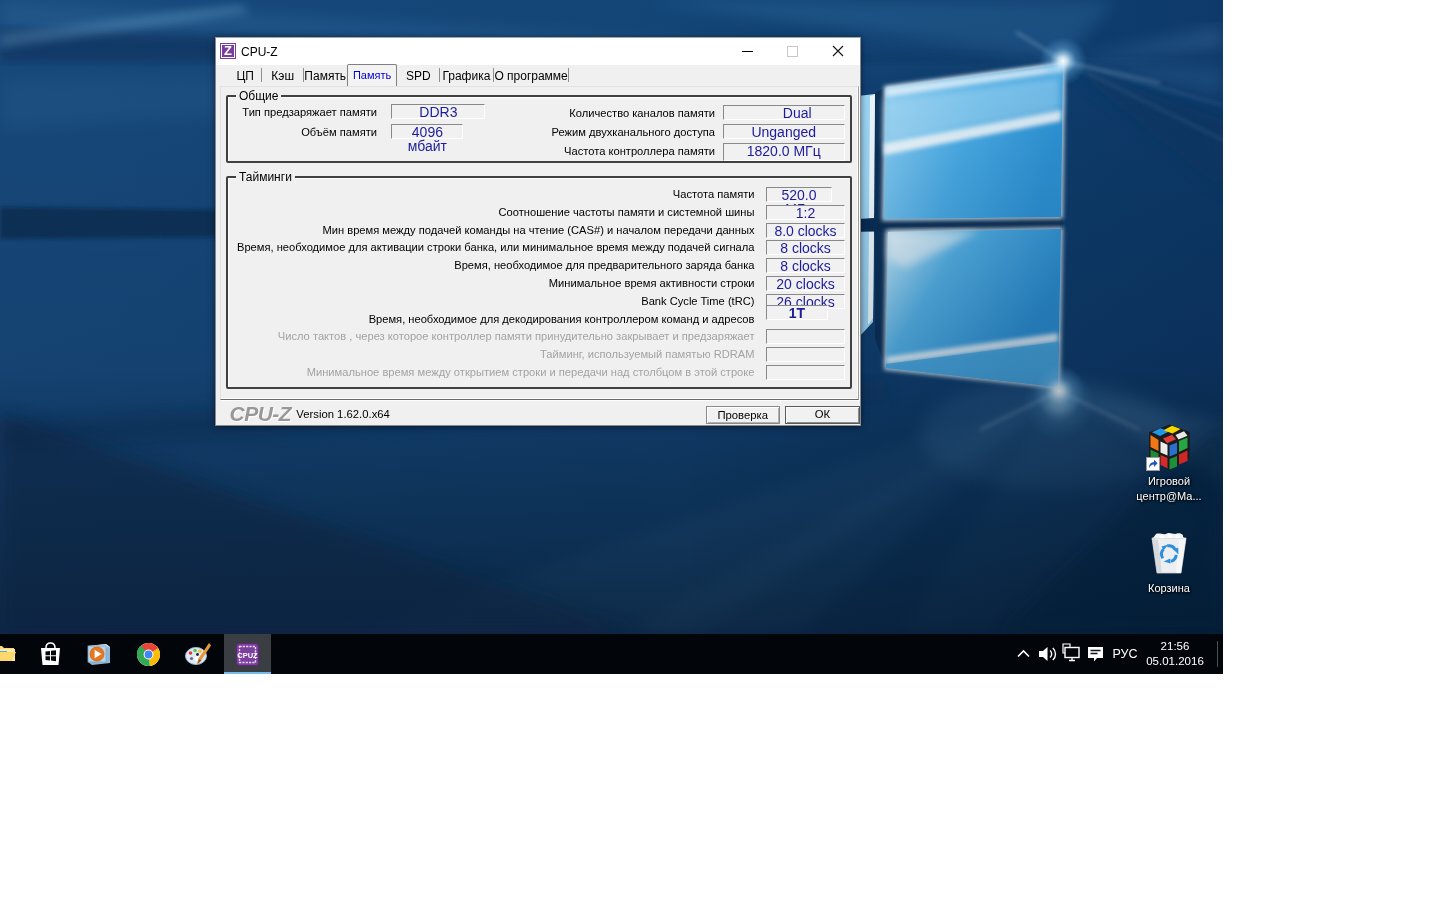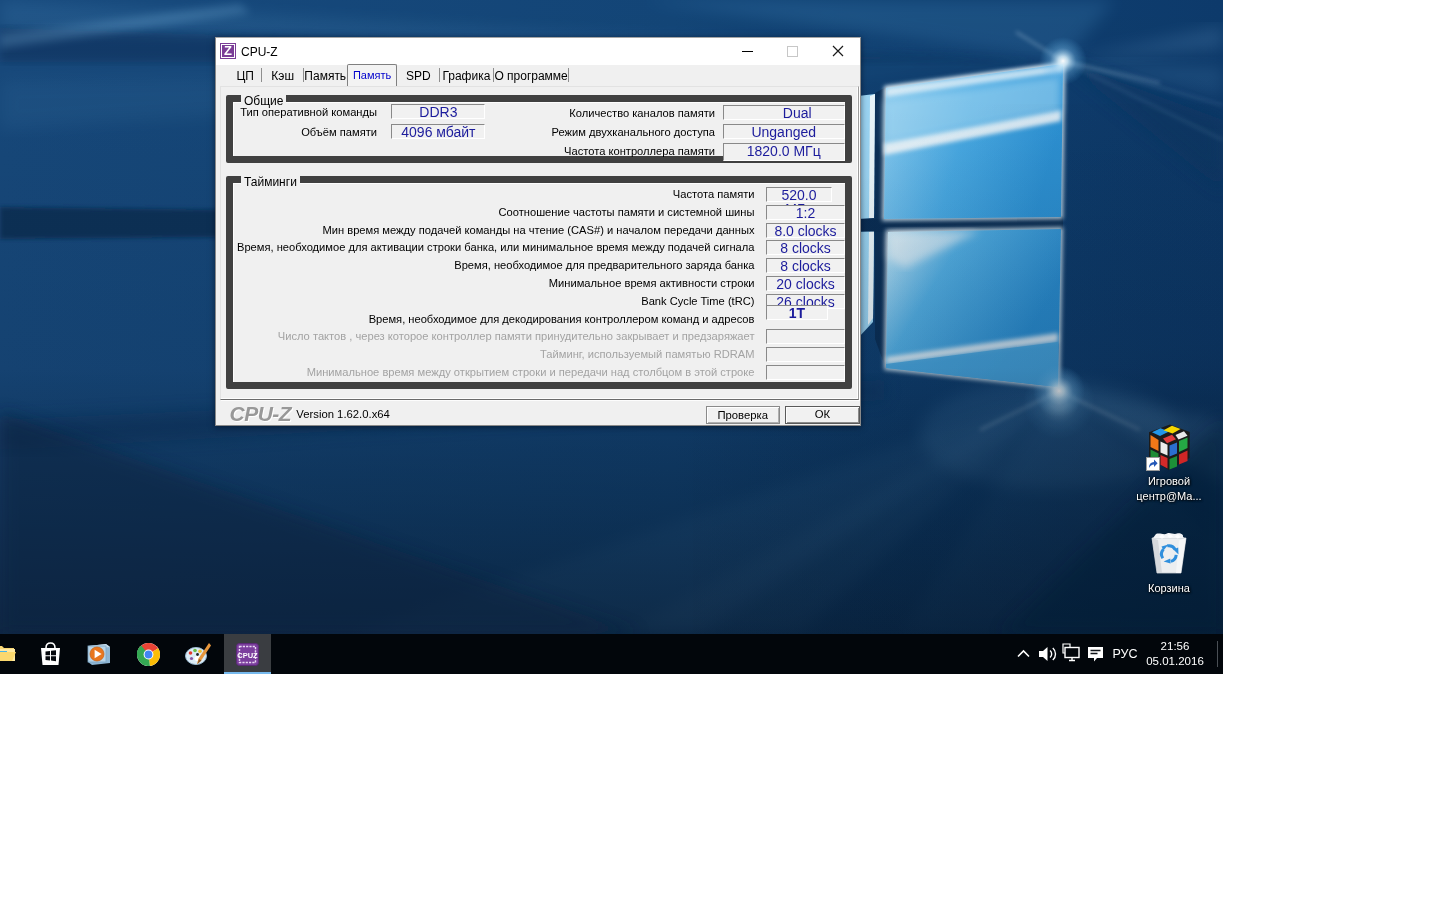--- a/index.html
+++ b/index.html
@@ -25,21 +25,21 @@
   
   .tab { position:absolute; top:28px; height:20px; font-size:12px; color:#000; text-align:center;
          padding-top:3px; }
   .tsep { position:absolute; top:30px; width:1px; height:14px; background:#8e8e8e; }
   #tabsel { position:absolute; border:1px solid #808080; border-bottom:none; background:#f3f3f3; border-radius:2px 2px 0 0;
             color:#0000cc; text-align:center; font-size:11px; }
   #tabpage { position:absolute; left:4px; top:48px; width:638.5px; height:313.5px;
              border:1px solid #9d9d9d; border-top-color:#e2e2e2; border-left-color:#e2e2e2;
              border-bottom-color:#6a6a6a; background:#f0f0f0;
              box-shadow: inset -1px -1px 0 #fdfdfd, 1px 1px 0 #fdfdfd; }
-  .groupbox { position:absolute; border:7px solid #404040; border-radius:2px;
+  .groupbox { position:absolute; border:2px solid #404040; border-radius:2px;
               box-shadow: inset 1px 1px 0 #fdfdfd; }
   .gtitle { position:absolute; left:8px; top:-8px; background:#f0f0f0; padding:0 3px; font-size:12px; color:#000; }
   .lbl { position:absolute; font-size:11.15px; color:#000; white-space:nowrap; text-align:right; }
   .lbl.dis { color:#a3a3a3; }
   .vbox { position:absolute; background:#f1f1f1; font-size:14px; color:#1c1c9c; text-align:center;
           border:1px solid #898989; border-bottom-color:#ffffff; border-right-color:#ffffff;
           line-height:14px; }
   .btn { position:absolute; background:#f1f1f1; border:1px solid #8a8a8a;
          box-shadow: inset 1px 1px 0 #ffffff, inset -1px -1px 0 #b0b0b0;
          font-size:11.3px; color:#000; text-align:center; }
@@ -232,24 +232,24 @@
       <div class="tsep" style="left:222.8px;"></div>
       <div class="tsep" style="left:277px;"></div>
       <div class="tsep" style="left:352.4px;"></div>
       <div id="tabsel" style="left:130.8px; top:26px; width:50.6px; height:22px; padding-top:4px;">Память</div>
     </div>
     <div id="tabpage"></div>
 
     <div class="groupbox" style="left:10px; top:56.5px; width:626px; height:68.5px;">
       <div class="gtitle">Общие</div>
     </div>
-    <div class="lbl" style="right:483px; top:68px;">Тип оперативной команды</div>
+    <div class="lbl" style="right:483px; top:68px;">Тип предзаряжает памяти</div>
     <div class="vbox" style="left:175.4px; top:65.9px; width:94px; height:15px;">DDR3</div>
     <div class="lbl" style="right:483px; top:88px;">Объём памяти</div>
-    <div class="vbox" style="left:175.4px; top:85.8px; width:94px; height:15px;">4096 мбайт</div>
+    <div class="vbox" style="left:175.4px; top:85.8px; width:72px; height:15px;">4096 мбайт</div>
     <div class="lbl" style="right:145px; top:69px;">Количество каналов памяти</div>
     <div class="vbox" style="left:507px; top:67px; width:121.5px; height:15px;padding-left:27px;">Dual</div>
     <div class="lbl" style="right:145px; top:88px;">Режим двухканального доступа</div>
     <div class="vbox" style="left:507px; top:86.2px; width:121.5px; height:15px;">Unganged</div>
     <div class="lbl" style="right:145px; top:107px;">Частота контроллера памяти</div>
     <div class="vbox" style="left:507px; top:105.4px; width:121.5px; height:18px;">1820.0 МГц</div>
 
     <div class="groupbox" style="left:10px; top:138px; width:626px; height:212.5px;">
       <div class="gtitle">Тайминги</div>
     </div>

